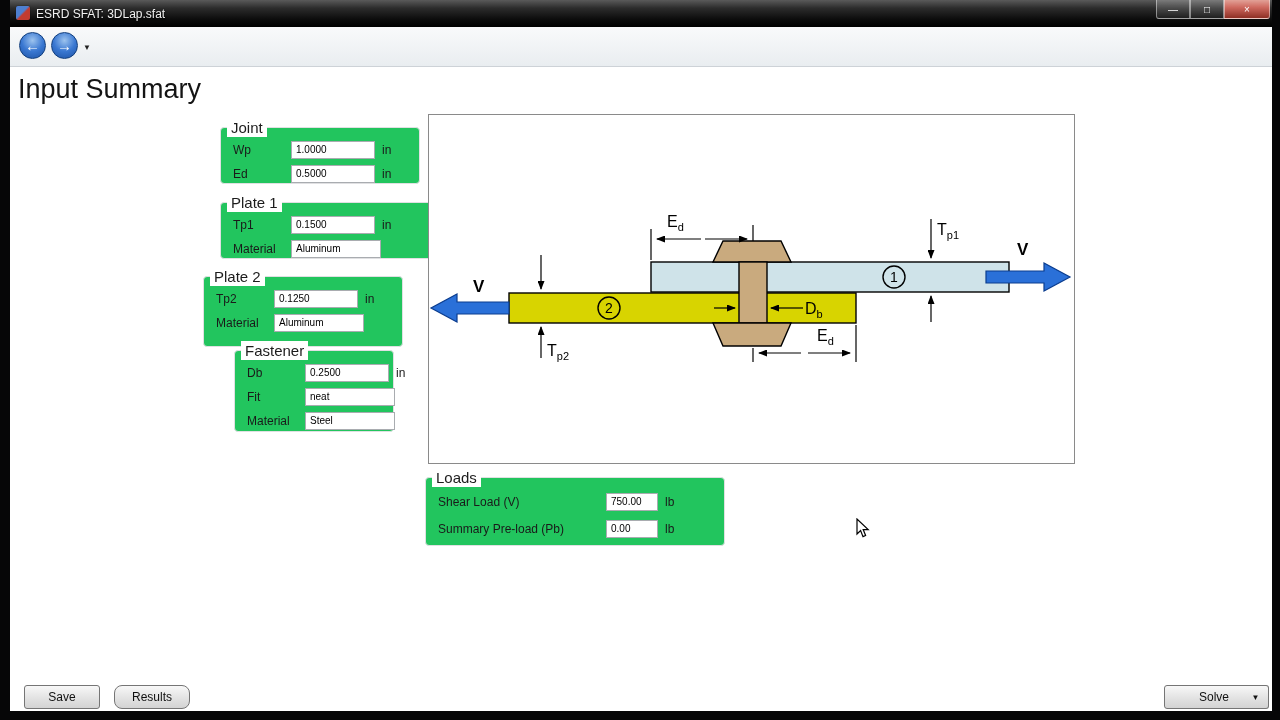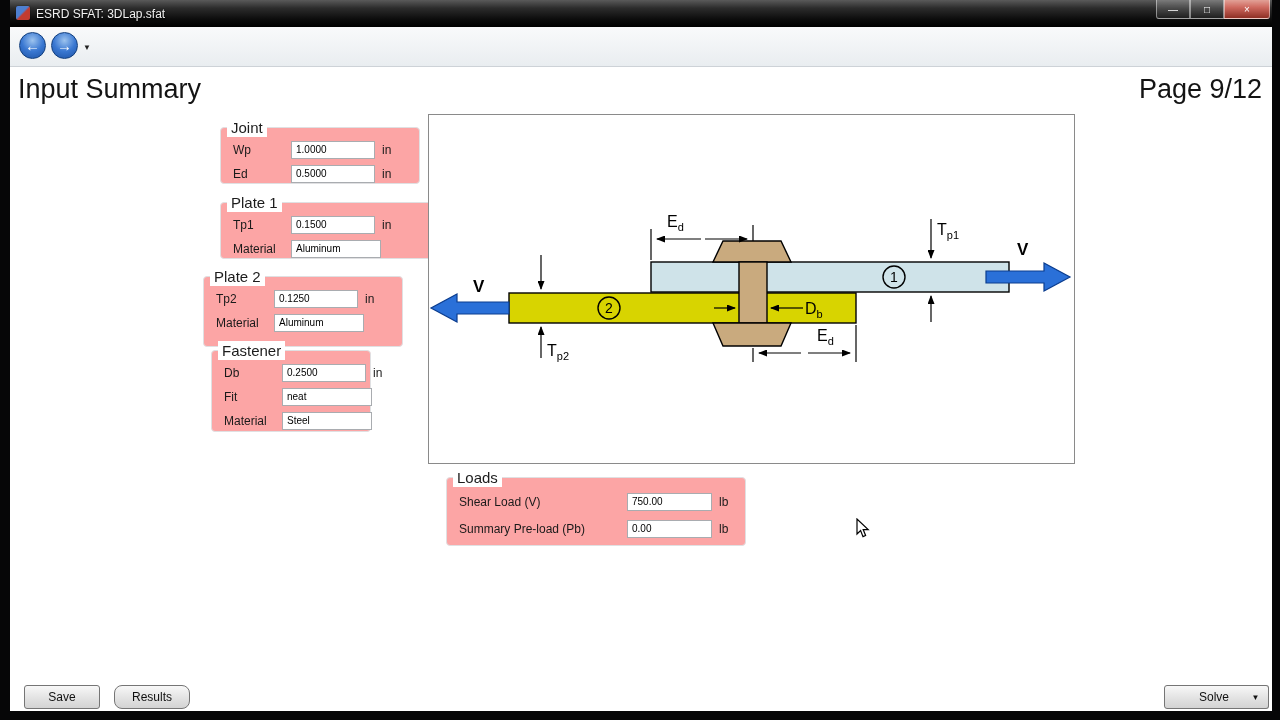--- a/index.html
+++ b/index.html
@@ -30,38 +30,38 @@
            text-align:center;padding:0;}
   .nav-btn.back{left:9px;}
   .nav-btn.fwd{left:41px;}
   .nav-drop{position:absolute;left:73px;top:16px;font-size:8px;color:#222;}
 
   
   .page-title{position:absolute;left:8px;top:74px;font-size:27px;color:#141414;}
   .page-num{position:absolute;right:10px;top:74px;font-size:27px;color:#141414;}
 
   
-  .group{position:absolute;background:#fca5a5;border:1px solid #e0e0e2;border-radius:4px;box-sizing:border-box;}
+  .group{position:absolute;background:#22c55e;border:1px solid #e0e0e2;border-radius:4px;box-sizing:border-box;}
   .group-title{position:absolute;top:-10px;left:6px;font-size:15px;color:#1c1c1c;background:#fff;
                padding:0 4px;line-height:19px;}
   .group-body{padding:12px 6px 4px 12px;}
   .frow{display:flex;align-items:center;height:19px;margin-bottom:5px;}
   .flabel{width:58px;font-size:12px;color:#1a1a1a;flex:none;}
   .fin{width:84px;height:18px;border:1px solid #a9acb0;font-size:10px;padding:0 4px;
        font-family:"Liberation Sans",sans-serif;box-sizing:border-box;background:#fff;color:#000;}
   .fin.wide{width:90px;}
   .funit{margin-left:7px;font-size:12px;color:#1a1a1a;}
   .g-joint{left:210px;top:127px;width:200px;height:57px;}
   .g-plate1{left:210px;top:202px;width:212px;height:57px;}
   .g-plate2{left:193px;top:276px;width:200px;height:71px;}
-  .g-fastener{left:201px;top:350px;width:160px;height:82px;}
-  .g-loads{left:436px;top:477px;width:300px;height:69px;}
+  .g-fastener{left:224px;top:350px;width:160px;height:82px;}
+  .g-loads{left:415px;top:477px;width:300px;height:69px;}
   .g-loads .group-body{padding-top:14px;}
   .g-loads .flabel{width:168px;}
-  .g-loads .fin{width:85px;}
+  .g-loads .fin{width:52px;}
   .g-loads .frow{margin-bottom:8px;}
 
   
   .diagram-box{position:absolute;left:418px;top:114px;width:647px;height:350px;
                border:1px solid #8a8a8a;background:#fff;box-sizing:border-box;}
   .dim{font-family:"Liberation Sans",sans-serif;font-size:16px;fill:#000;}
   .sub{font-size:11px;}
   .vlab{font-family:"Liberation Sans",sans-serif;font-size:17px;font-weight:bold;fill:#000;}
   .circnum{font-family:"Liberation Sans",sans-serif;font-size:14px;fill:#000;text-anchor:middle;}
 
@@ -97,21 +97,20 @@
       <button class="nav-btn back">
         <span>←</span>
       </button>
       <button class="nav-btn fwd">
         <span>→</span>
       </button>
       <span class="nav-drop">▼</span>
     </div>
 
     <div class="page-title">Input Summary</div>
-    <div class="page-num">Page 9/12</div>
 
     <div class="group g-joint">
       <span class="group-title">Joint</span>
       <div class="group-body">
         <div class="frow">
           <span class="flabel">Wp</span>
           <input class="fin" value="1.0000" style="">
           <span class="funit">in</span>
         </div>
         <div class="frow">

